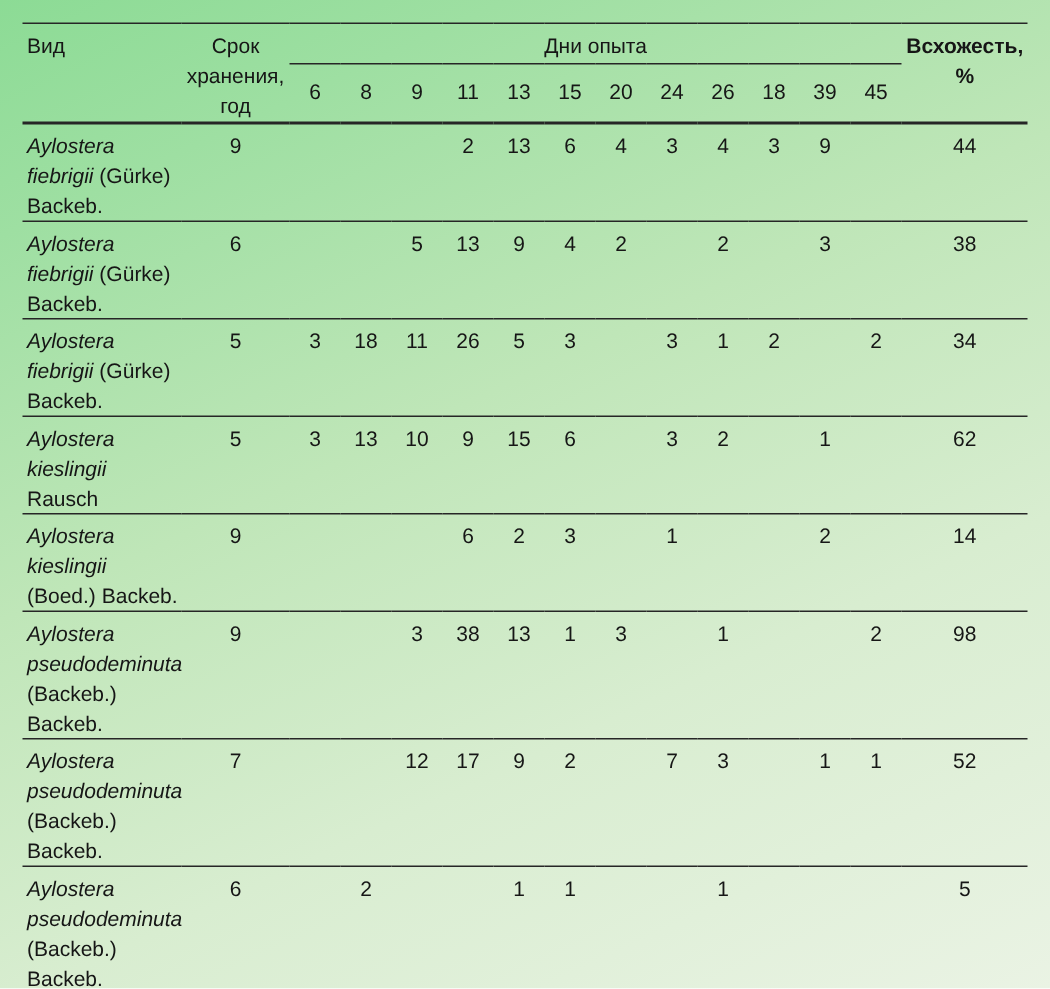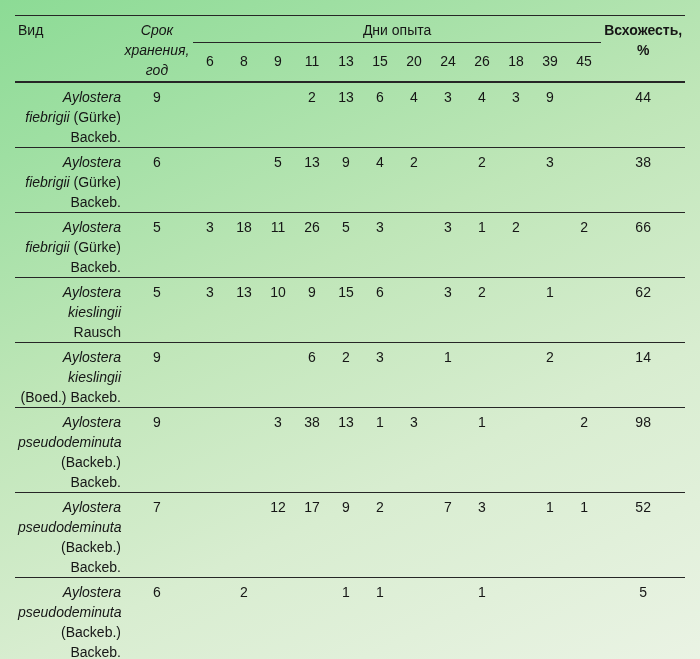--- a/index.html
+++ b/index.html
@@ -24,25 +24,25 @@
     vertical-align: top;
     padding: 0;
     line-height: 20px;
     text-align: center;
   }
   thead tr.hrow1 > th { border-top: 1.5px solid #262626; }
   th.th-species, th.th-storage, th.th-germ { border-bottom: 2.3px solid #262626; }
   th.th-day { border-bottom: 2.3px solid #262626; padding: 8px 0 10px 0; }
   th.th-days { border-bottom: 1.4px solid #262626; padding-top: 4px; height: 22px; }
   th.th-species { text-align: left; padding: 4px 0 12px 3px; margin-top: 11px; }
-  th.th-storage { padding-top: 4px; font-style: italic; }
+  th.th-storage { padding-top: 4px; }
   th.th-storage div, td.td-species div { white-space: nowrap; }
   th.th-germ { padding-top: 4px; font-weight: bold; }
   tbody td { border-bottom: 1.7px solid #262626; padding-top: 4px; }
-  td.td-species { text-align: right; padding-left: 3px; }
+  td.td-species { text-align: left; padding-left: 3px; }
   td.td-species em { font-style: italic; }
   td.td-germ { font-weight: normal; }
 </style>
 </head>
 <body>
 
 <div class="page">
   <table class="germ">
     <colgroup>
       <col style="width:106px">
@@ -134,21 +134,21 @@
           <td class="td-num">11</td>
           <td class="td-num">26</td>
           <td class="td-num">5</td>
           <td class="td-num">3</td>
           <td class="td-num"></td>
           <td class="td-num">3</td>
           <td class="td-num">1</td>
           <td class="td-num">2</td>
           <td class="td-num"></td>
           <td class="td-num">2</td>
-          <td class="td-germ">66</td>
+          <td class="td-germ">34</td>
         </tr>
         <tr>
           <td class="td-species">
             <div><em>Aylostera</em></div>
             <div><em>kieslingii</em></div>
             <div><span>Rausch</span></div>
           </td>
           <td class="td-num">5</td>
           <td class="td-num">3</td>
           <td class="td-num">13</td>

